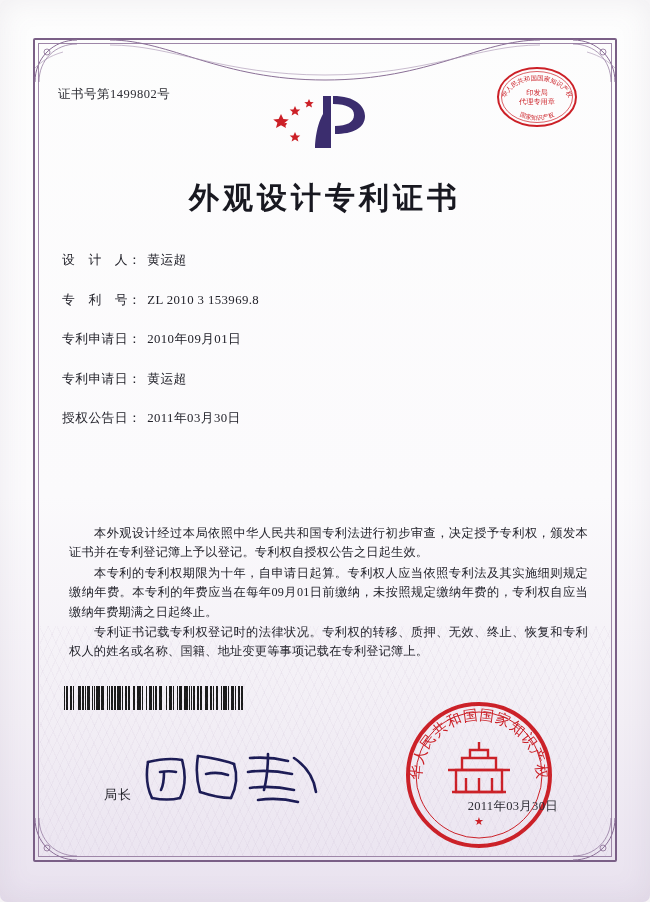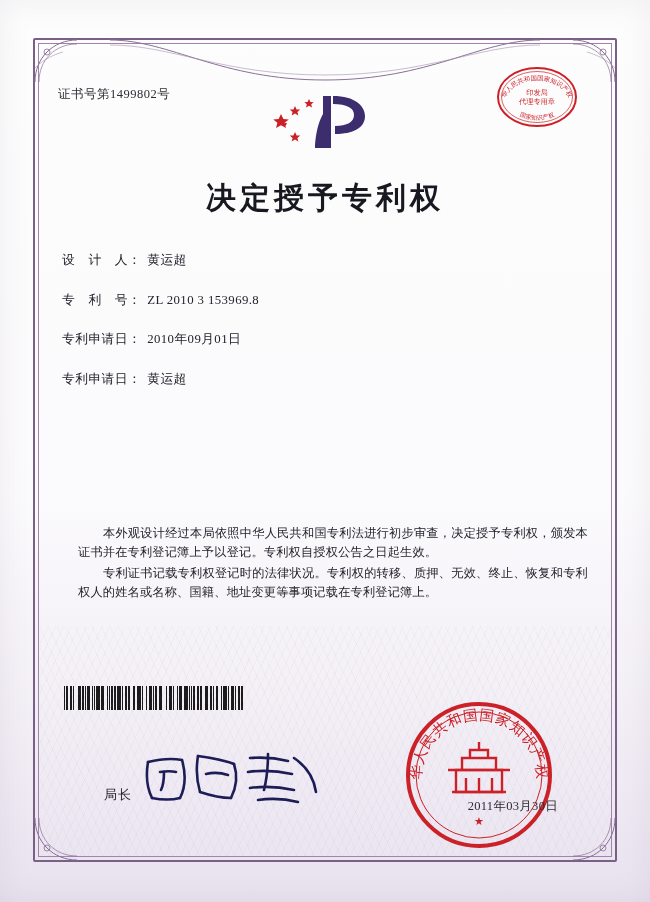--- a/index.html
+++ b/index.html
@@ -12,20 +12,21 @@
     height: 902px;
     overflow: hidden;
     font-family: "Liberation Serif", serif;
   }
   .page {
     position: relative;
     width: 650px;
     height: 902px;
     background: linear-gradient(180deg, #fdfdfd 0%, #fbfafc 55%, #f2eef5 80%, #e9e2ef 100%);
     box-sizing: border-box;
+    border-radius: 7px;
   }
   
   .paper-edge {
     position: absolute;
     inset: 0;
     box-shadow: inset 0 0 30px rgba(120,100,130,0.10);
     pointer-events: none;
   }
   
   .frame-outer {
@@ -134,21 +135,21 @@
     position: absolute;
     left: 62px;
     right: 62px;
     top: 524px;
     font-size: 12.2px;
     line-height: 19.4px;
     color: #23232b;
     text-align: justify;
   }
   .body-text p {
-    margin: 0 0 1px 16px;
+    margin: 0 0 1px 7px;
     text-indent: 25px;
     letter-spacing: 0.2px;
   }
 
   
   .barcode {
     position: absolute;
     left: 64px;
     top: 686px;
     width: 180px;
@@ -294,43 +295,48 @@
       </text>
       <path id="ovbot" d="M8 34 A34 26 0 0 0 74 34" fill="none"></path>
       <text font-size="6" fill="#cc2027" font-family="'Liberation Serif',serif">
         <textPath href="#ovbot" startOffset="50%" text-anchor="middle">国家知识产权</textPath>
       </text>
       <text x="41" y="29" font-size="7.2" fill="#cc2027" text-anchor="middle" font-family="'Liberation Serif',serif">印发局</text>
       <text x="41" y="38" font-size="7.2" fill="#cc2027" text-anchor="middle" font-family="'Liberation Serif',serif">代理专用章</text>
     </svg>
   </div>
 
-  <div class="title">决定授予专利权</div>
+  <div class="title">外观设计专利证书</div>
 
   <div class="fields">
     <div class="field">
       <span class="lbl">设　计　人：</span>
       <span class="val">黄运超</span>
     </div>
     <div class="field">
       <span class="lbl">专　利　号：</span>
       <span class="val">ZL 2010 3 153969.8</span>
     </div>
     <div class="field">
       <span class="lbl">专利申请日：</span>
       <span class="val">2010年09月01日</span>
     </div>
     <div class="field">
       <span class="lbl">专利申请日：</span>
       <span class="val">黄运超</span>
     </div>
+    <div class="field">
+      <span class="lbl">授权公告日：</span>
+      <span class="val">2011年03月30日</span>
+    </div>
   </div>
 
   <div class="body-text">
     <p>本外观设计经过本局依照中华人民共和国专利法进行初步审查，决定授予专利权，颁发本证书并在专利登记簿上予以登记。专利权自授权公告之日起生效。</p>
+    <p>本专利的专利权期限为十年，自申请日起算。专利权人应当依照专利法及其实施细则规定缴纳年费。本专利的年费应当在每年09月01日前缴纳，未按照规定缴纳年费的，专利权自应当缴纳年费期满之日起终止。</p>
     <p>专利证书记载专利权登记时的法律状况。专利权的转移、质押、无效、终止、恢复和专利权人的姓名或名称、国籍、地址变更等事项记载在专利登记簿上。</p>
   </div>
 
   <div class="barcode">
       <i style="width:1.6px"></i>
       <i style="width:1.4px;background:transparent"></i>
       <i style="width:1.6px"></i>
       <i style="width:2.8px;background:transparent"></i>
       <i style="width:3.2px"></i>
       <i style="width:1.4px;background:transparent"></i>

